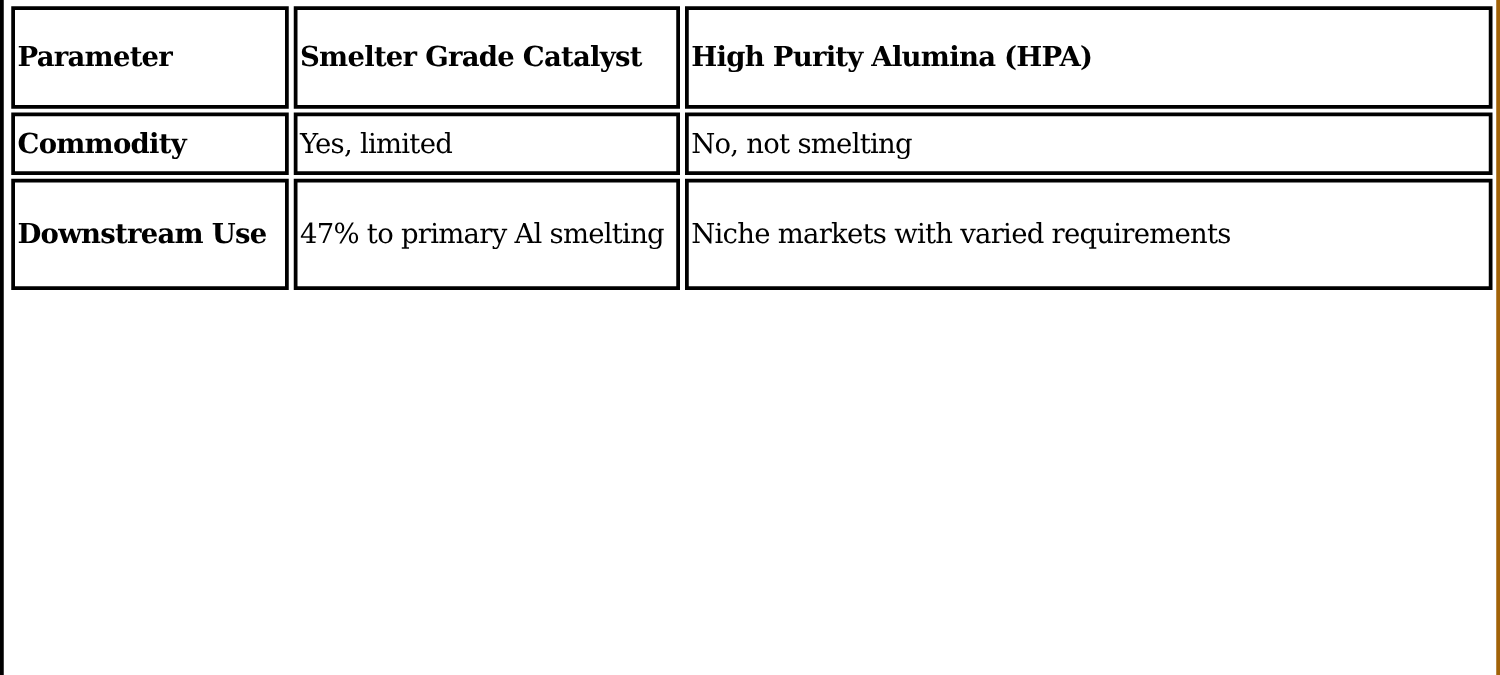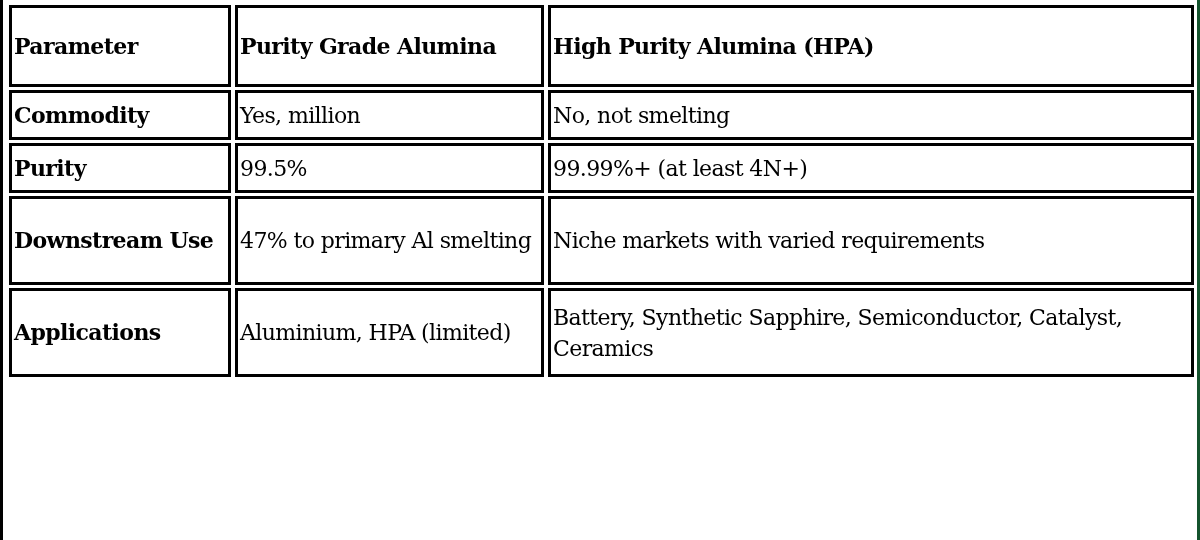--- a/index.html
+++ b/index.html
@@ -14,21 +14,21 @@
     position: relative;
   }
   .table-wrap {
     position: absolute;
     left: 0;
     top: 0;
     width: 1200px;
     height: 540px;
     box-sizing: border-box;
     border-left: 3px solid #000;
-    border-right: 3px solid #14532d;
+    border-right: 3px solid #a16207;
   }
   table.cmp {
     border-collapse: separate;
     border-spacing: 4px 3px;
     position: absolute;
     left: 2px;
     top: 2px;
     width: 1193px;
     table-layout: fixed;
     font-family: "DejaVu Serif", "Liberation Serif", serif;
@@ -59,40 +59,30 @@
 <div class="table-wrap">
   <table class="cmp">
     <colgroup>
       <col class="c1">
         <col class="c2">
         <col class="c3">
     </colgroup>
     <thead>
       <tr class="r-head">
         <th>Parameter</th>
-        <th>Purity Grade Alumina</th>
+        <th>Smelter Grade Catalyst</th>
         <th>High Purity Alumina (HPA)</th>
       </tr>
     </thead>
     <tbody>
       <tr class="r-std">
         <td class="param">Commodity</td>
-        <td>Yes, million</td>
+        <td>Yes, limited</td>
         <td>No, not smelting</td>
-      </tr>
-      <tr class="r-std">
-        <td class="param">Purity</td>
-        <td>99.5%</td>
-        <td>99.99%+ (at least 4N+)</td>
       </tr>
       <tr class="r-tall">
         <td class="param">Downstream Use</td>
         <td>47% to primary Al smelting</td>
         <td>Niche markets with varied requirements</td>
       </tr>
-      <tr class="r-tall">
-        <td class="param">Applications</td>
-        <td>Aluminium, HPA (limited)</td>
-        <td>Battery, Synthetic Sapphire, Semiconductor, Catalyst, Ceramics</td>
-      </tr>
     </tbody>
   </table>
 </div>
 
 </body></html>

